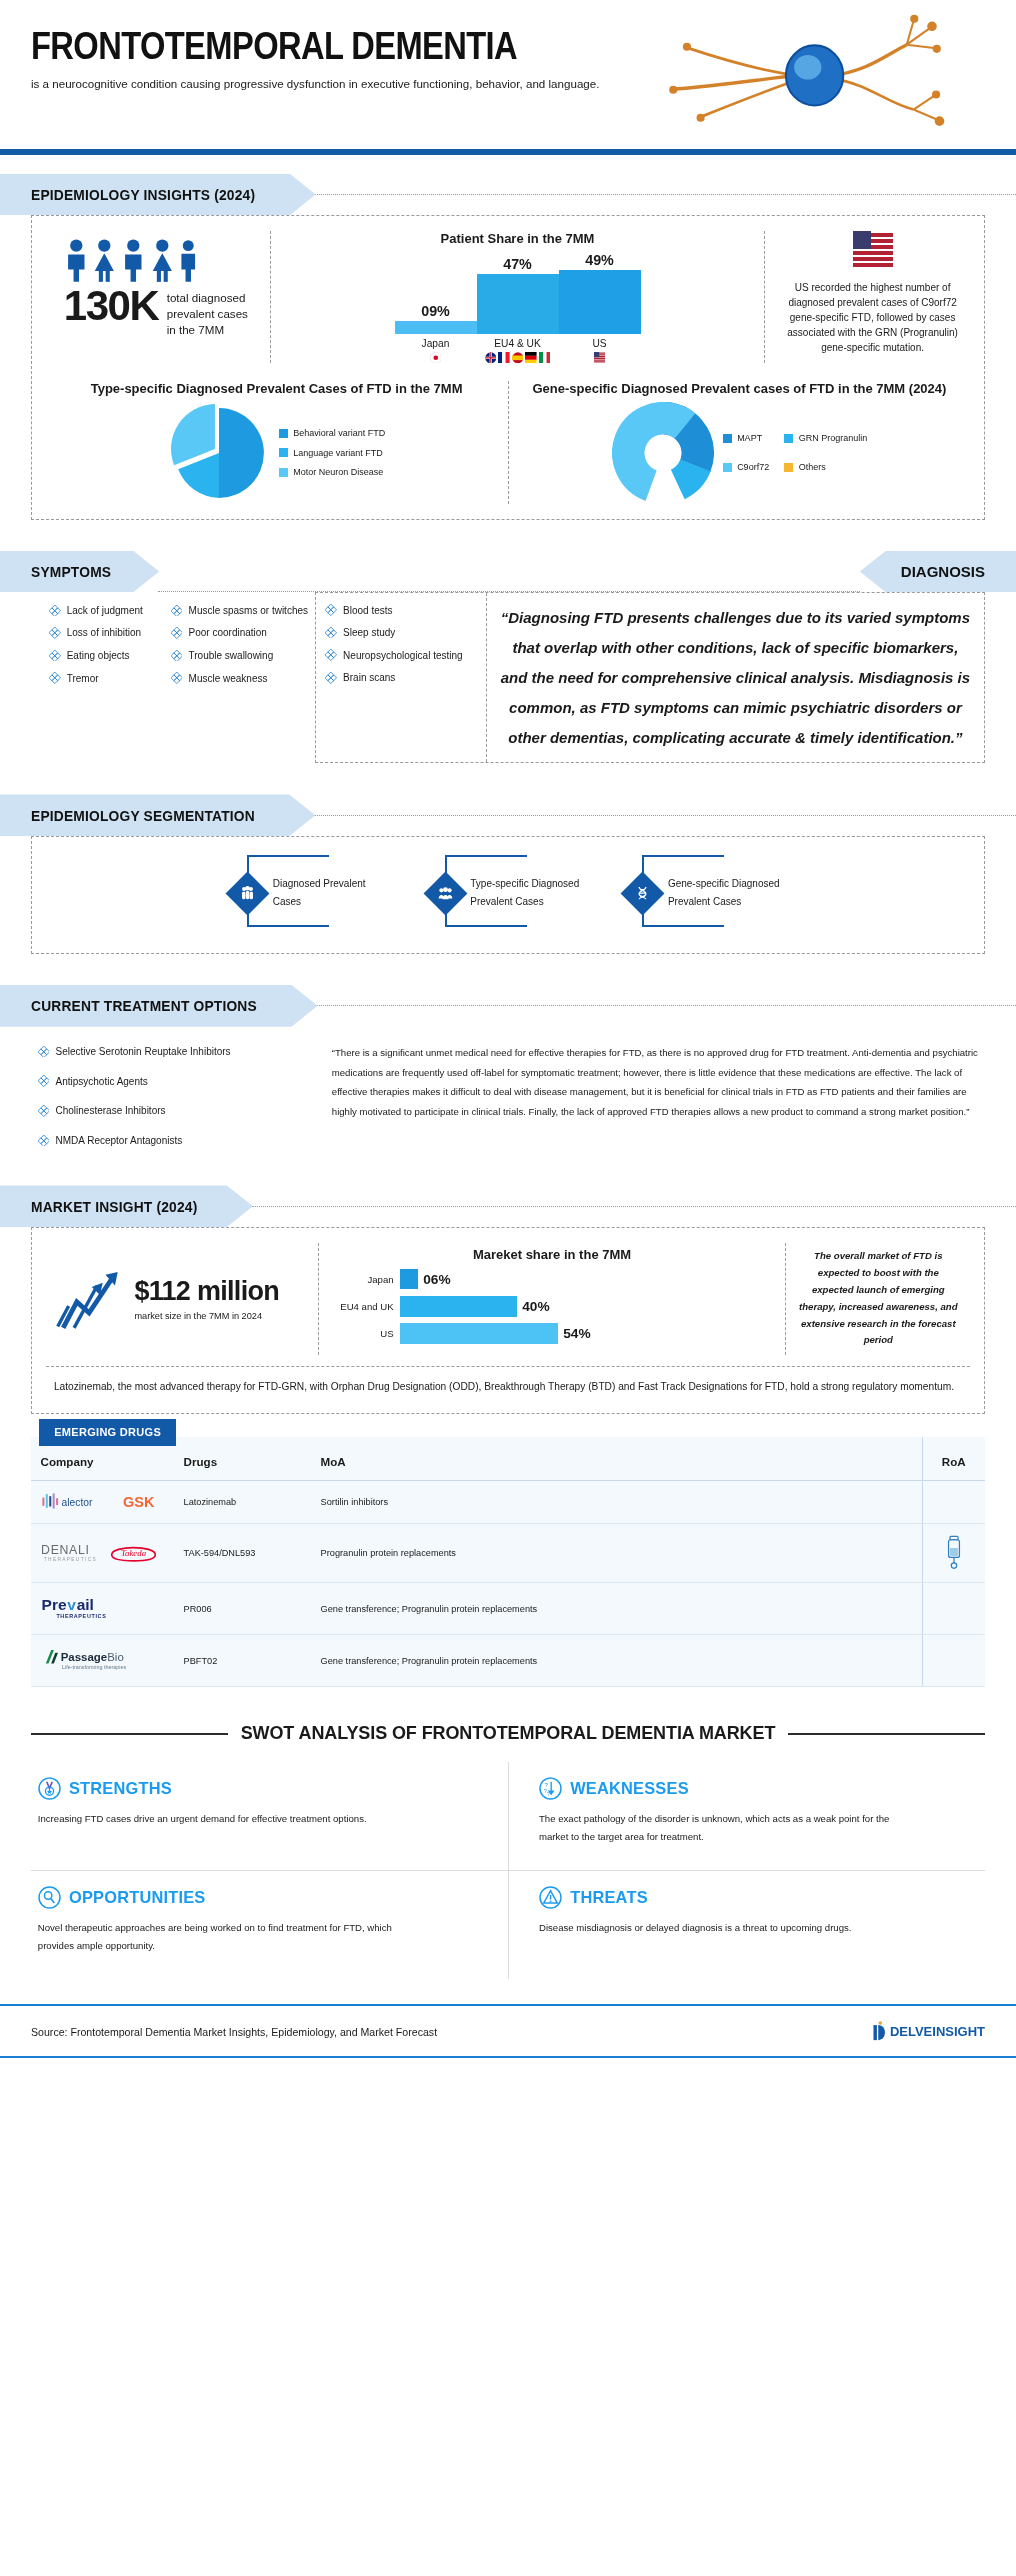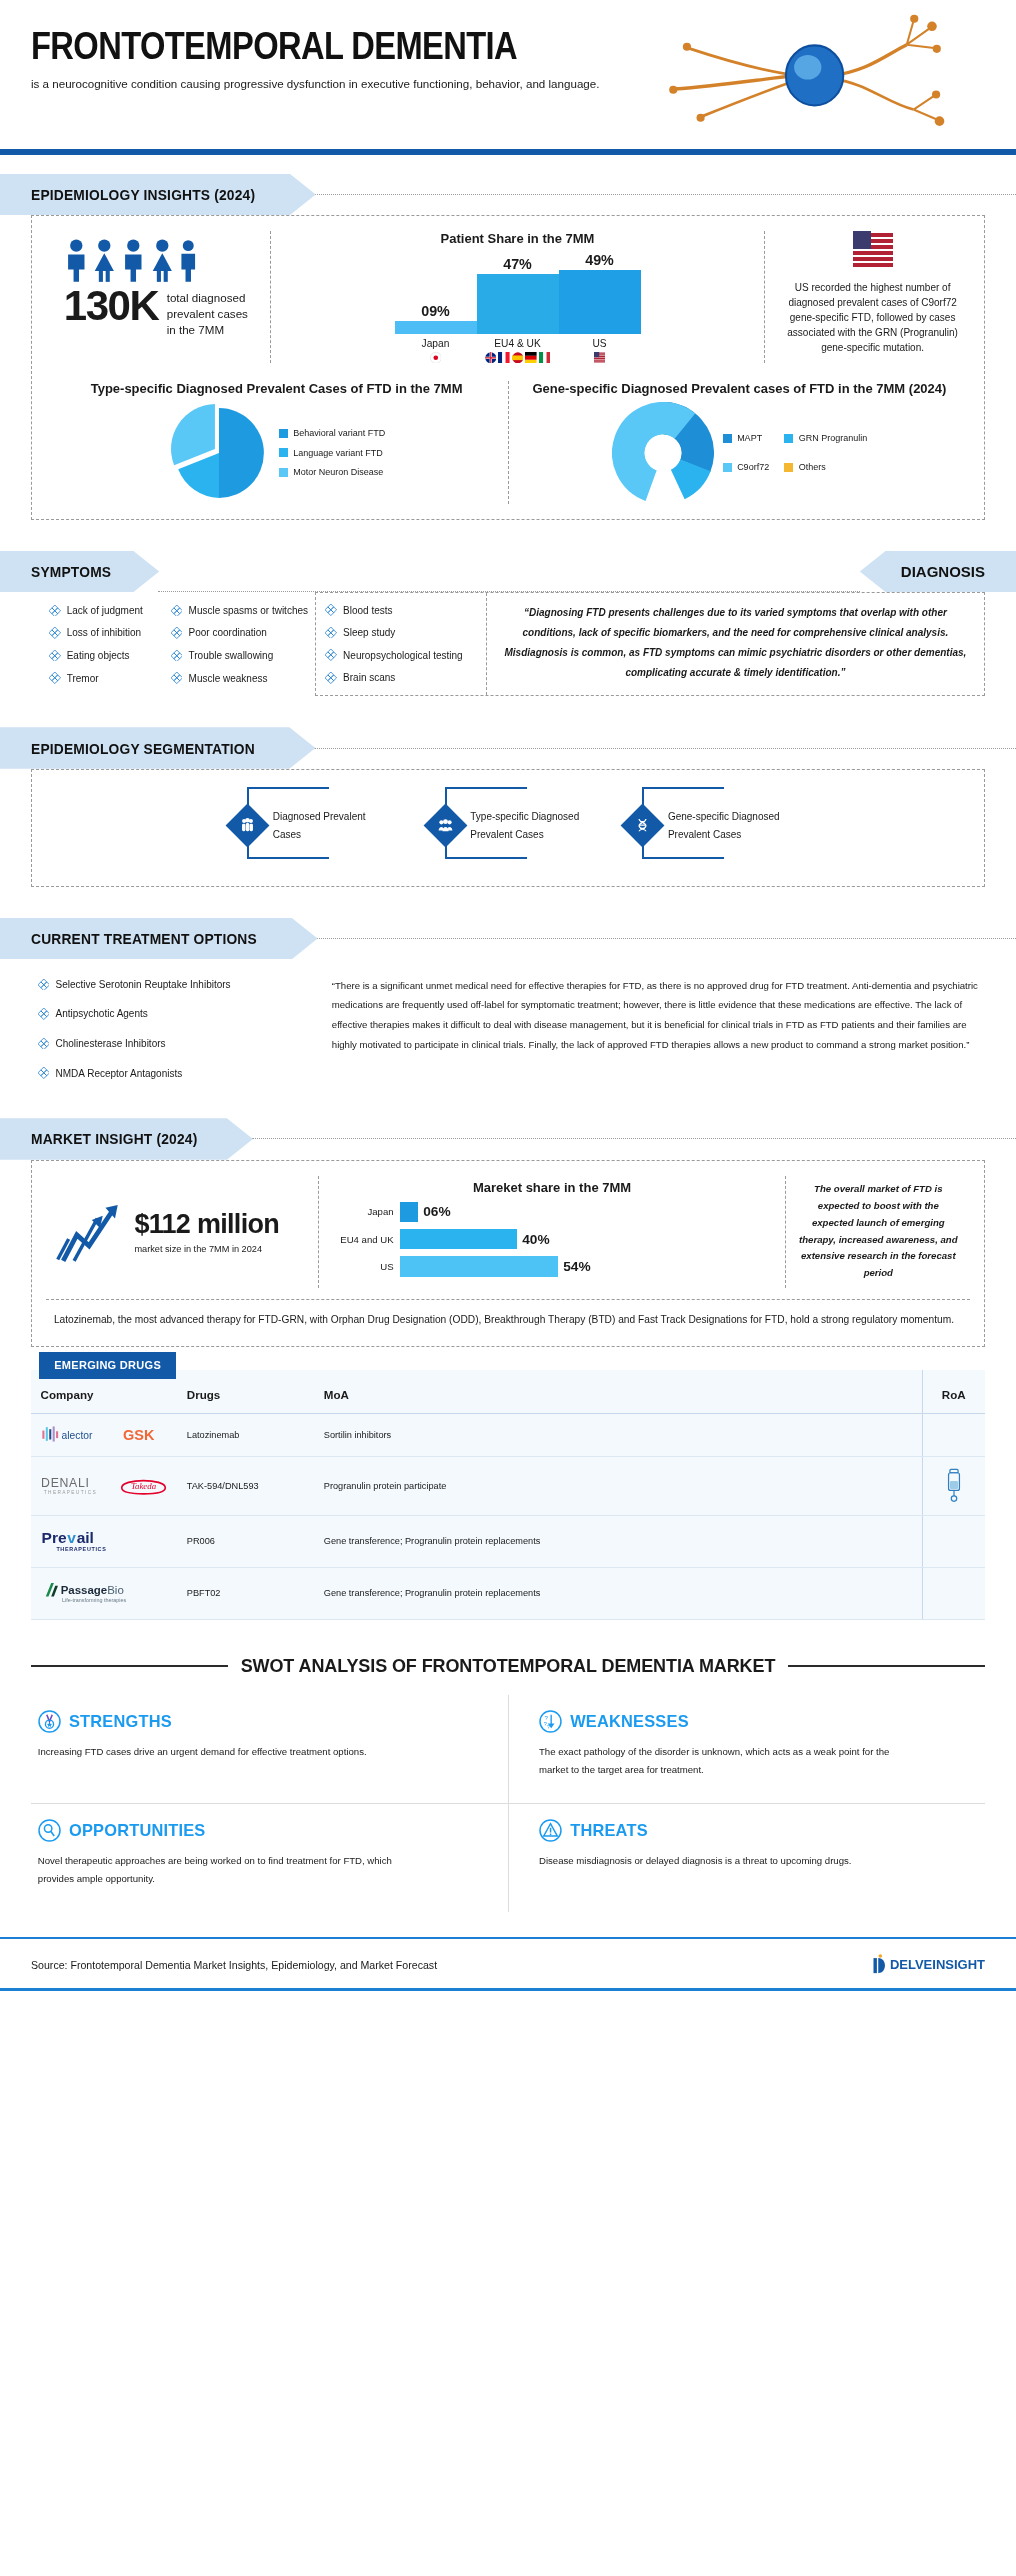--- a/index.html
+++ b/index.html
@@ -71,21 +71,21 @@
   .legend-grid { display:grid; grid-template-columns:auto auto; column-gap:15px;}
 
   
   .symdx-head { display:flex; align-items:flex-end; }
   .symdx-body { display:flex; margin:0 31px; }
   .sym-list { display:flex; gap:28px; padding:12.3px 6.8px 12.3px 18px;}
   .sym-col { display:flex; flex-direction:column; gap:11px; }
   .li { display:flex; align-items:center; gap:6.1px; font-size:10px; }
   .dx-box { border:1px dashed #9a9a9a; display:flex; flex:1; }
   .dx-left { width:171px; border-right:1px dashed #9a9a9a; padding:11px 9.6px; display:flex; flex-direction:column; gap:11px;}
-  .dx-quote { flex:1; padding:9.6px 12.3px; font-size:10px; font-style:italic; font-weight:700; line-height:2.0; text-align:center;}
+  .dx-quote { flex:1; padding:9.6px 12.3px; font-size:15px; font-style:italic; font-weight:700; line-height:2.0; text-align:center;}
 
   
   .seg-row { display:flex; justify-content:center; gap:41px; padding:23px 0 27px 0;}
   .seg-item { display:flex; align-items:center; gap:9.6px; position:relative;}
   .diamond { width:31px; height:31px; background:#1259a8; transform:rotate(45deg); display:flex; align-items:center; justify-content:center;}
   .diamond > * { transform:rotate(-45deg); }
   .seg-lbl { font-size:10px; line-height:1.8; max-width:116px;}
   .seg-bracket { position:absolute; left:15px; top:-20.5px; width:82px; height:72px; border-left:2px solid #1259a8; border-top:2px solid #1259a8; border-bottom:2px solid #1259a8; }
 
   
@@ -666,33 +666,33 @@
                 <text x="0" y="21" font-family="Liberation Sans, sans-serif" font-size="21" font-weight="700" fill="#f36633">GSK</text>
               </svg>
             </span>
           </td>
           <td>Latozinemab</td>
           <td>Sortilin inhibitors</td>
           <td class="col-roa"></td>
         </tr>
         <tr>
           <td class="logo-cell">
-            <span style="display:inline-flex;align-items:center;gap:15px;">
+            <span style="display:inline-flex;align-items:center;gap:5px;">
               <svg width="63" height="24.6" viewBox="0 0 92 36" style="font-size:13.5px">
                 <text x="0" y="20" font-family="Liberation Sans, sans-serif" font-size="18" fill="#6b6b6b" letter-spacing="1">DENALI</text>
                 <text x="4" y="31" font-family="Liberation Sans, sans-serif" font-size="7" fill="#9a9a9a" letter-spacing="2">THERAPEUTICS</text>
               </svg>
               <svg width="49" height="22" viewBox="0 0 72 32" style="font-size:13.5px">
                 <path d="M4 20 C4 6 68 6 68 20 C68 27 52 29 36 29 C20 29 4 27 4 20Z" fill="none" stroke="#e4002b" stroke-width="2.4"></path>
                 <text x="36" y="22" text-anchor="middle" font-family="Liberation Serif, serif" font-style="italic" font-size="13" fill="#e4002b">Takeda</text>
               </svg>
             </span>
           </td>
           <td>TAK-594/DNL593</td>
-          <td>Progranulin protein participate</td>
+          <td>Progranulin protein replacements</td>
           <td class="col-roa">
             <svg width="18" height="34" viewBox="0 0 26 50">
               <rect x="7" y="2" width="12" height="5" rx="1.5" fill="none" stroke="#2f7fc1" stroke-width="1.8"></rect>
               <rect x="5" y="7" width="16" height="26" rx="3" fill="none" stroke="#2f7fc1" stroke-width="1.8"></rect>
               <rect x="7" y="19" width="12" height="12" rx="2" fill="#9ecbe8"></rect>
               <path d="M13 33v8" stroke="#2f7fc1" stroke-width="1.8"></path>
               <circle cx="13" cy="45" r="4" fill="none" stroke="#2f7fc1" stroke-width="1.8"></circle>
             </svg>
           </td>
         </tr>

